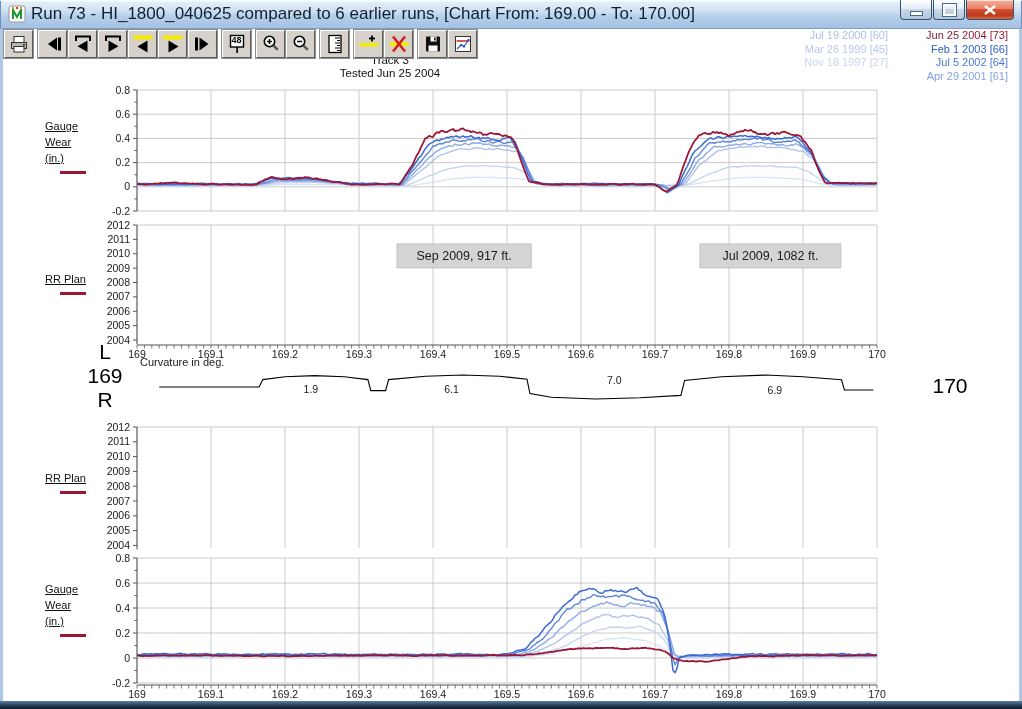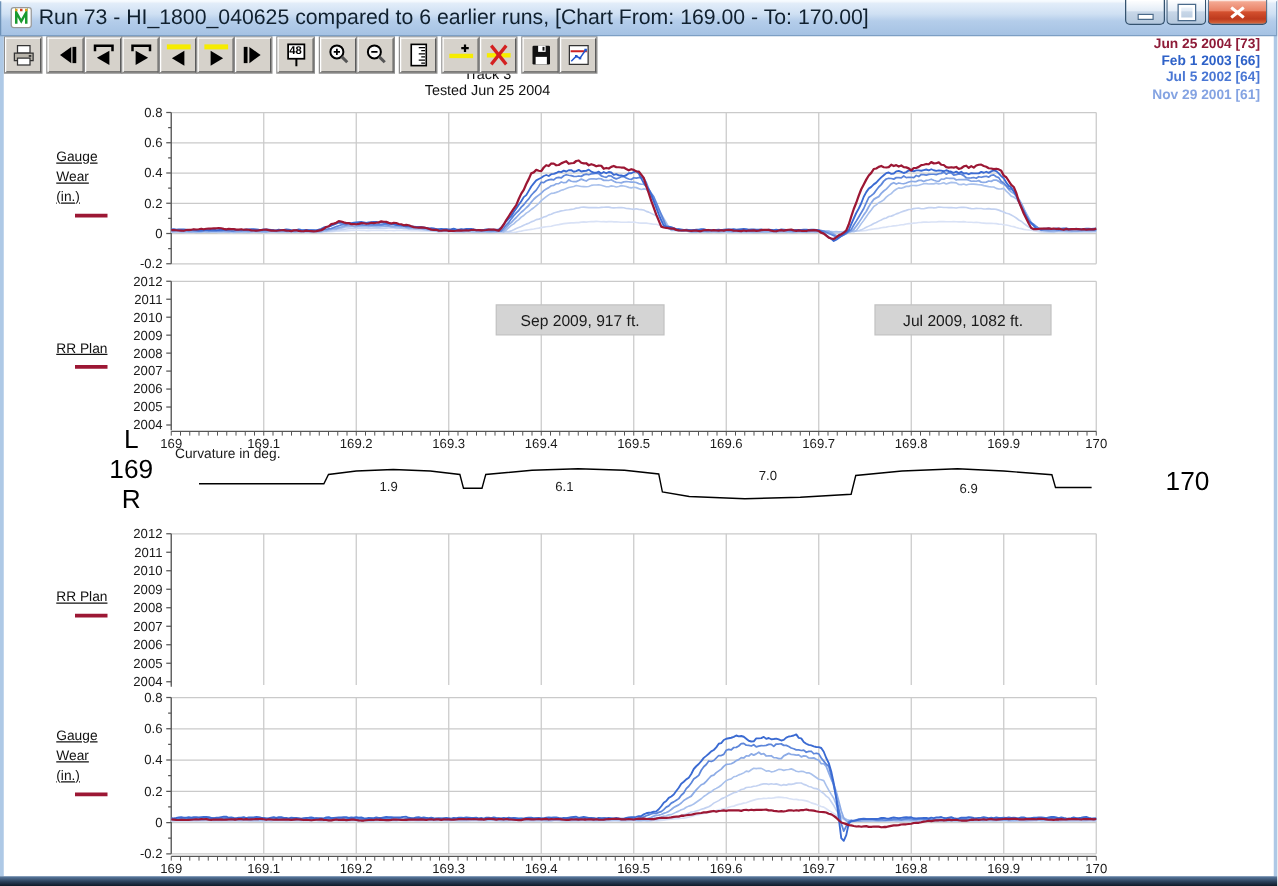--- a/index.html
+++ b/index.html
@@ -25,21 +25,21 @@
   
   .toolbar{position:absolute;left:4px;top:30px;display:flex;z-index:30;}
   .tb{position:relative;width:29px;height:28px;margin-right:1px;background:#d6d2cb;
       border:1px solid;border-color:#ffffff #5c5c5c #5c5c5c #ffffff;box-shadow:0 0 0 1px #8e8e8e;
       display:flex;align-items:center;justify-content:center;box-sizing:border-box;}
   .gap{margin-left:4px;}
   .sign32{position:absolute;top:4px;left:0;width:100%;text-align:center;font-size:9px;font-weight:bold;color:#000;}
   
   .legend{position:absolute;text-align:right;font-size:11px;line-height:13.5px;z-index:20;}
   .legend-muted{top:29px;right:134px;}
-  .legend-active{top:29px;right:14px;font-weight:bold;}
+  .legend-active{top:29px;right:14px;}
   
   .hdr{position:absolute;left:290px;top:54px;width:200px;text-align:center;font-size:11.5px;line-height:13px;color:#111;z-index:5;}
   .side{position:absolute;left:45px;width:55px;font-size:11px;line-height:16px;color:#111;z-index:5;text-decoration:underline;}
   .side .redline{width:26px;height:3px;margin:5px auto 0;}
   .lbl-gauge-top{top:118px;}
   .lbl-rrplan-top{top:271px;}
   .lbl-rrplan-bot{top:470px;}
   .lbl-gauge-bot{top:581px;}
   .milepost{position:absolute;font-size:21px;color:#000;z-index:5;text-align:center;line-height:24px;}
   .mp-left{left:78px;top:340px;width:54px;}
@@ -451,25 +451,30 @@
       <text x="729.0000000000084" y="698" text-anchor="middle" font-size="10.5" fill="#1a1a1a">169.8</text>
       <text x="803.0000000000042" y="698" text-anchor="middle" font-size="10.5" fill="#1a1a1a">169.9</text>
       <text x="877" y="698" text-anchor="middle" font-size="10.5" fill="#1a1a1a">170</text>
     </svg>
 
   <div class="hdr">
     <div>Track 3</div>
     <div>Tested Jun 25 2004</div>
   </div>
 
+  <div class="legend legend-muted">
+    <div style="color: rgb(170, 191, 232);">Jul 19 2000 [60]</div>
+    <div style="color: rgb(184, 201, 236);">Mar 26 1999 [45]</div>
+    <div style="color: rgb(200, 213, 240);">Nov 18 1997 [27]</div>
+  </div>
   <div class="legend legend-active">
     <div style="color: rgb(142, 27, 56);">Jun 25 2004 [73]</div>
     <div style="color: rgb(47, 98, 200);">Feb 1 2003 [66]</div>
     <div style="color: rgb(74, 119, 212);">Jul 5 2002 [64]</div>
-    <div style="color: rgb(132, 163, 226);">Nov 29 2001 [61]</div>
+    <div style="color: rgb(132, 163, 226);">Apr 29 2001 [61]</div>
   </div>
 
   <div class="side lbl-gauge-top">
     <div>Gauge</div>
     <div>Wear</div>
     <div>(in.)</div>
     <div class="redline" style="background: rgb(156, 23, 52);"></div>
   </div>
   <div class="side lbl-rrplan-top">
     <div>RR Plan</div>

